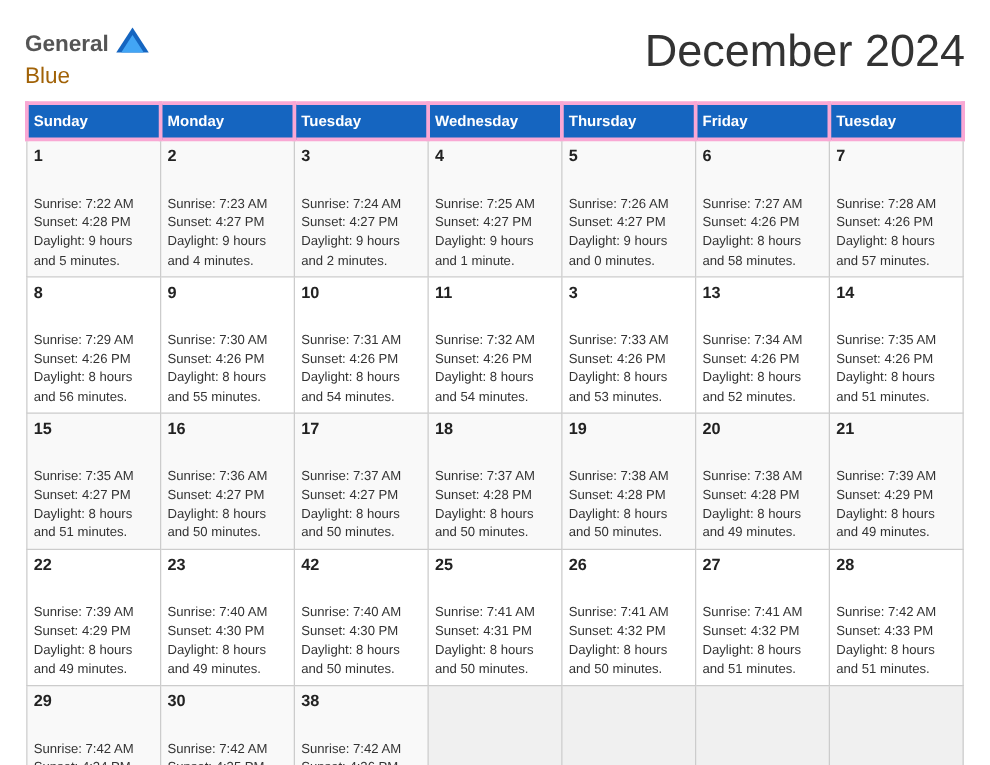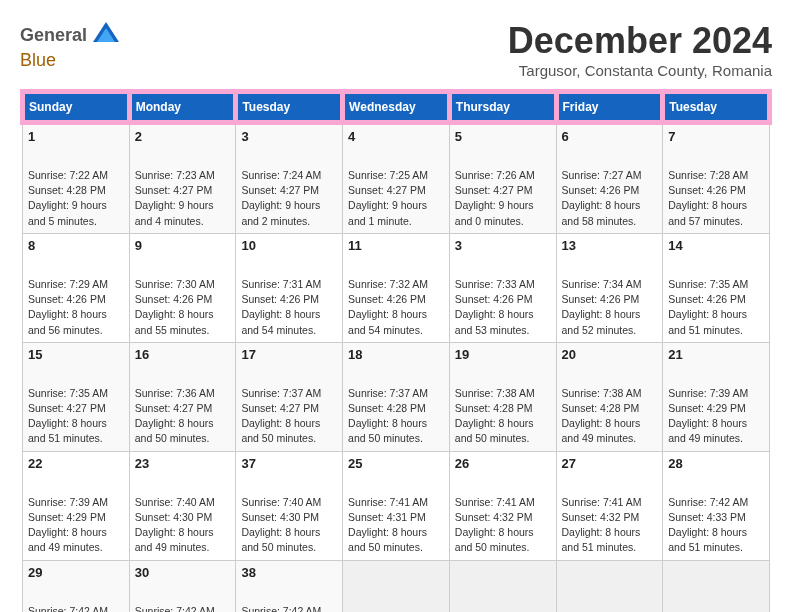--- a/index.html
+++ b/index.html
@@ -31,39 +31,39 @@
     .logo-general { color: #555; font-size: 18px; }
     .logo-blue { color: #a16207; font-size: 18px; }
     .logo-icon {
       width: 30px;
       height: 30px;
       margin-left: 4px;
     }
     .title-block { text-align: right; }
     .month-title {
       font-size: 36px;
-      font-weight: bold;
+      font-weight: normal;
       color: #333;
     }
     .subtitle {
       font-size: 15px;
       color: #555;
     }
     table {
       width: 100%;
       border-collapse: collapse;
       font-size: 11px;
     }
     thead tr th {
       background: #1565c0;
       color: #fff;
       padding: 6px 4px;
       text-align: left;
       font-size: 12px;
-      border: 5px solid #f9a8d4;
+      border: 3px solid #f9a8d4;
     }
     tbody tr td {
       border: 1px solid #ccc;
       padding: 4px 5px;
       vertical-align: top;
       min-height: 80px;
       background: #fff;
       width: calc(100% / 7);
     }
     tbody tr:nth-child(odd) td {
@@ -95,21 +95,20 @@
       <span class="logo-general">General</span>
       <svg class="logo-icon" viewBox="0 0 30 30">
         <polygon points="15,2 28,22 2,22" fill="#1565c0"></polygon>
         <polygon points="15,8 24,22 6,22" fill="#42a5f5"></polygon>
       </svg>
     </div>
     <span class="logo-blue">Blue</span>
   </div>
   <div class="title-block">
     <div class="month-title">December 2024</div>
-    <div class="subtitle">Targusor, Constanta County, Romania</div>
   </div>
 </div>
 
 <table>
   <thead>
     <tr>
     <th>Sunday</th>
         <th>Monday</th>
         <th>Tuesday</th>
         <th>Wednesday</th>
@@ -258,21 +257,21 @@
           Sunrise: 7:39 AM<br>Sunset: 4:29 PM<br>Daylight: 8 hours and 49 minutes.
         </div>
       </td>
         <td>
         <span class="day-num">23</span>
         <div class="day-cell-content">
           Sunrise: 7:40 AM<br>Sunset: 4:30 PM<br>Daylight: 8 hours and 49 minutes.
         </div>
       </td>
         <td>
-        <span class="day-num">37</span>
+        <span class="day-num">42</span>
         <div class="day-cell-content">
           Sunrise: 7:40 AM<br>Sunset: 4:30 PM<br>Daylight: 8 hours and 50 minutes.
         </div>
       </td>
         <td>
         <span class="day-num">25</span>
         <div class="day-cell-content">
           Sunrise: 7:41 AM<br>Sunset: 4:31 PM<br>Daylight: 8 hours and 50 minutes.
         </div>
       </td>

